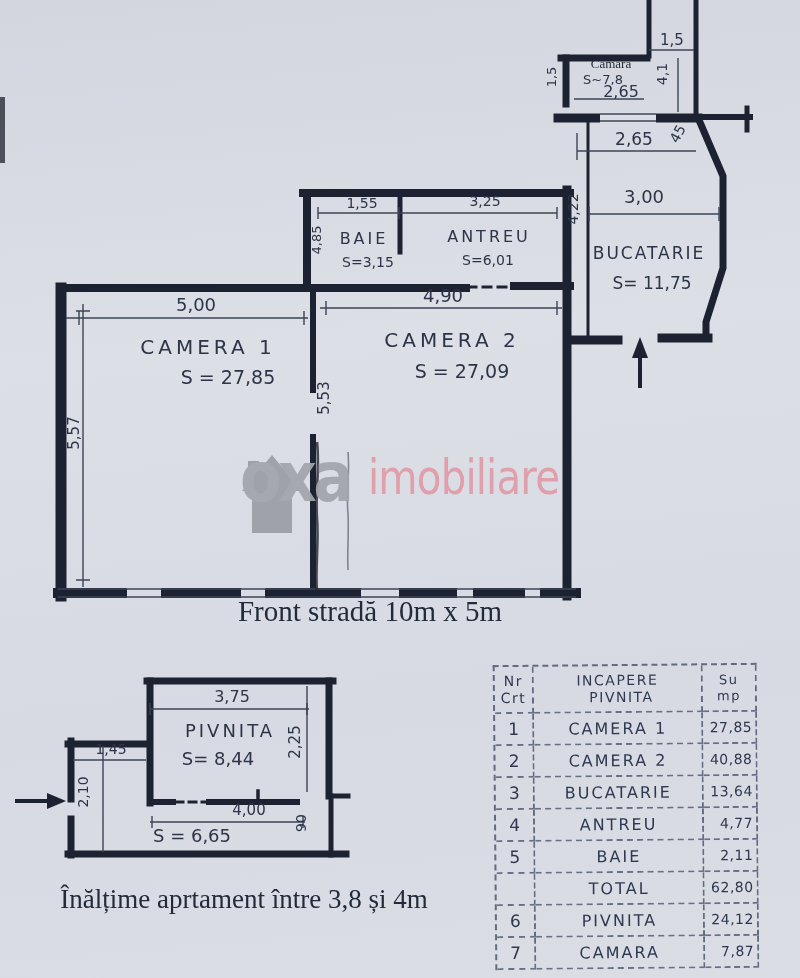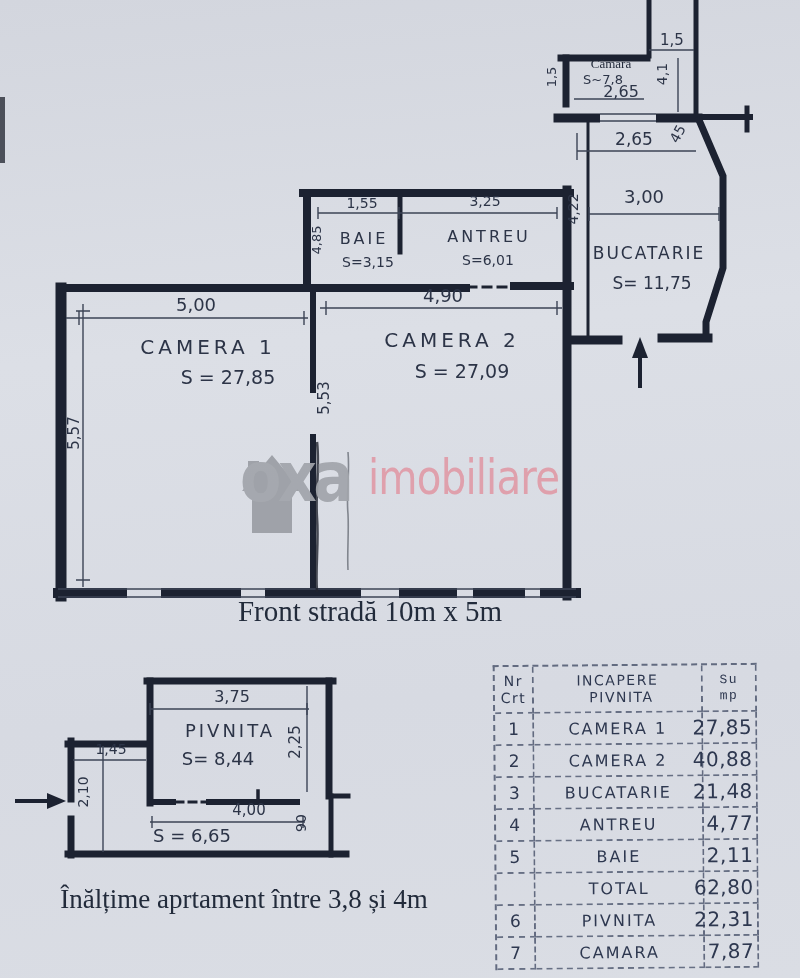--- a/index.html
+++ b/index.html
@@ -28,24 +28,24 @@
     grid-template-rows:47px repeat(8,32px);
     transform:rotate(-.5deg);color:#2e3850;
     border-left:2px dashed rgba(60,70,96,.75);
     border-top:2px dashed rgba(60,70,96,.75);}
   .tcell{display:flex;align-items:center;
     border-right:2px dashed rgba(60,70,96,.75);
     border-bottom:2px dashed rgba(60,70,96,.72);}
   .th{flex-direction:column;justify-content:center;font-size:14px;
     letter-spacing:1.5px;line-height:1.2;text-align:center;}
   .th .l2{padding-left:8px;}
-  .th3{font-size:13px;font-family:Liberation Mono, monospace;}
+  .th3{font-size:13px;}
   .tnr{justify-content:center;font-size:17px;}
   .tname{justify-content:center;font-size:16px;letter-spacing:2px;}
-  .tval{justify-content:flex-end;padding-right:3px;font-size:20px;letter-spacing:.5px;}
+  .tval{justify-content:flex-end;padding-right:3px;font-size:14px;letter-spacing:.5px;}
 </style>
 </head>
 <body>
 
 <svg width="800" height="978" viewBox="0 0 800 978">
 
   <g stroke="#1c2231" fill="none" stroke-linecap="square">
     <path d="M649,0 V56" stroke-width="5"></path>
     <path d="M696,0 V116" stroke-width="5"></path>
     <path d="M561,58 H647" stroke-width="7"></path>
@@ -200,34 +200,34 @@
   <div class="tcell tnr">1</div>
   <div class="tcell tname">CAMERA 1</div>
   <div class="tcell tval">27,85</div>
 
   <div class="tcell tnr">2</div>
   <div class="tcell tname">CAMERA 2</div>
   <div class="tcell tval">40,88</div>
 
   <div class="tcell tnr">3</div>
   <div class="tcell tname">BUCATARIE</div>
-  <div class="tcell tval">21,48</div>
+  <div class="tcell tval">13,64</div>
 
   <div class="tcell tnr">4</div>
   <div class="tcell tname">ANTREU</div>
   <div class="tcell tval">4,77</div>
 
   <div class="tcell tnr">5</div>
   <div class="tcell tname">BAIE</div>
   <div class="tcell tval">2,11</div>
 
   <div class="tcell tnr"></div>
   <div class="tcell tname">TOTAL</div>
   <div class="tcell tval">62,80</div>
 
   <div class="tcell tnr">6</div>
   <div class="tcell tname">PIVNITA</div>
-  <div class="tcell tval">22,31</div>
+  <div class="tcell tval">24,12</div>
 
   <div class="tcell tnr">7</div>
   <div class="tcell tname">CAMARA</div>
   <div class="tcell tval">7,87</div>
 </div>
 
 </body></html>

